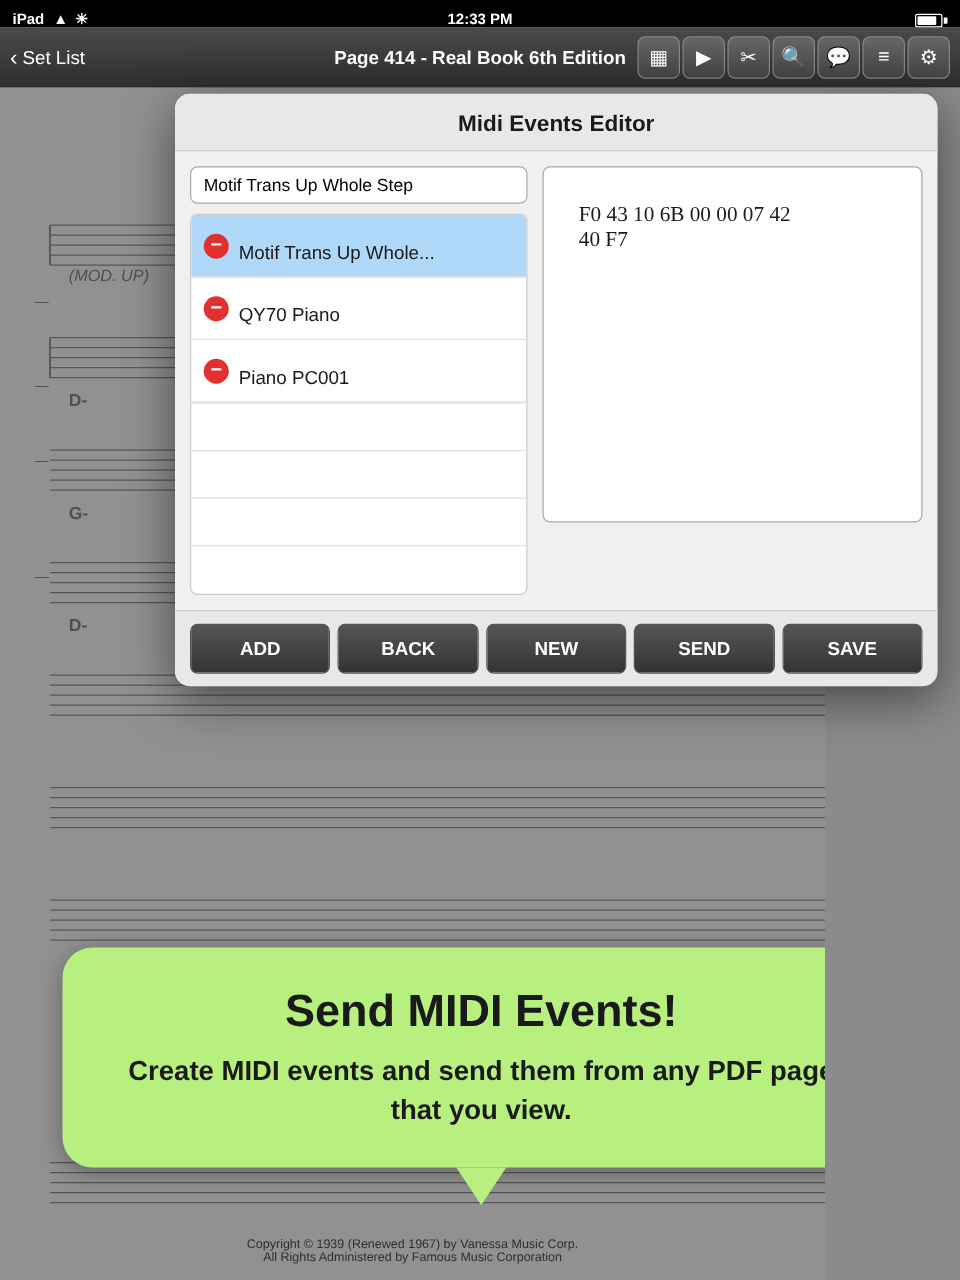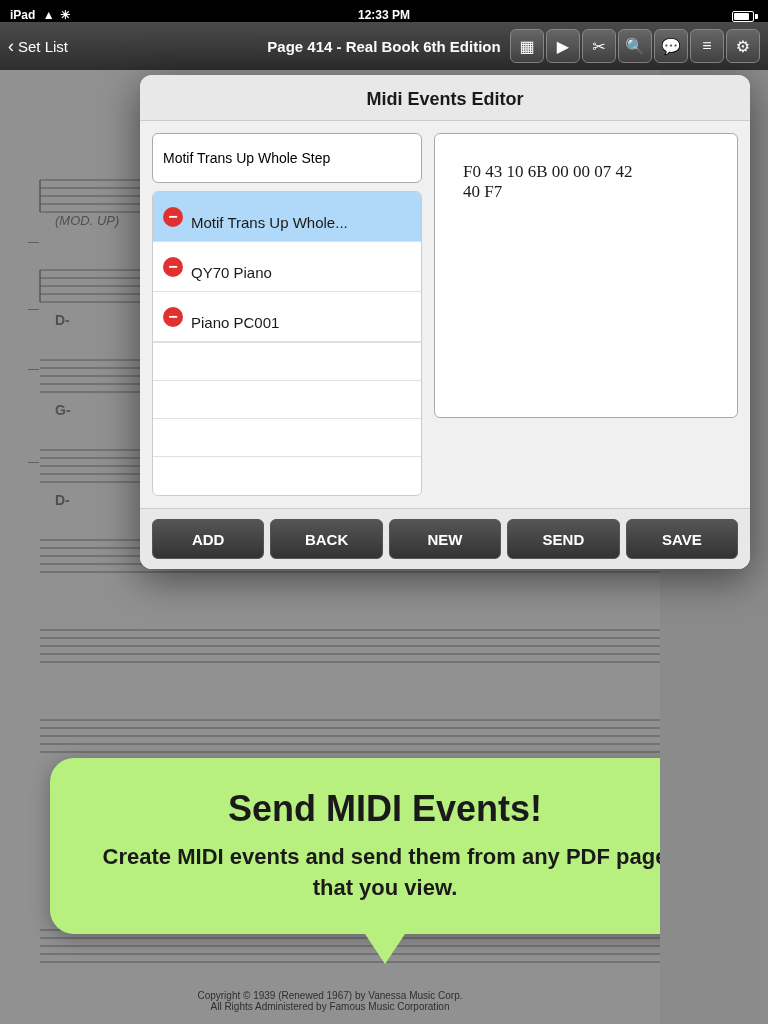--- a/index.html
+++ b/index.html
@@ -135,21 +135,21 @@
       gap: 12px;
     }
 
     
     .event-list-panel {
       width: 270px;
       flex-shrink: 0;
     }
     .event-name-input {
       width: 100%;
-      height: 50px;
+      height: 30px;
       border: 1px solid #aaa;
       border-radius: 6px;
       padding: 0 10px;
       font-size: 14px;
       background: #fff;
       margin-bottom: 8px;
     }
     .event-list {
       border: 1px solid #ccc;
       border-radius: 6px;

